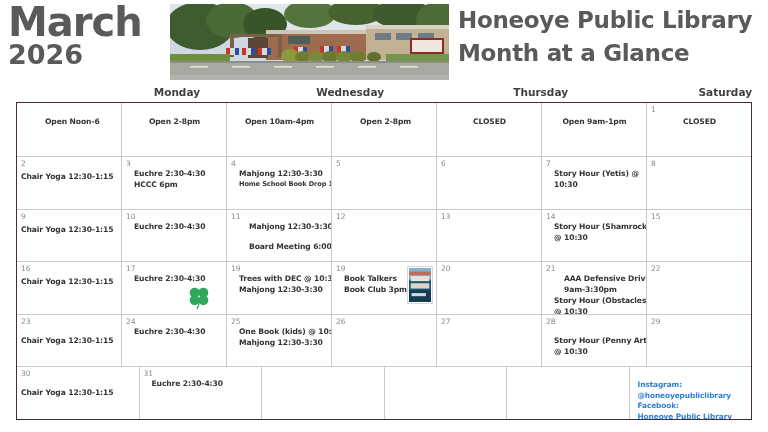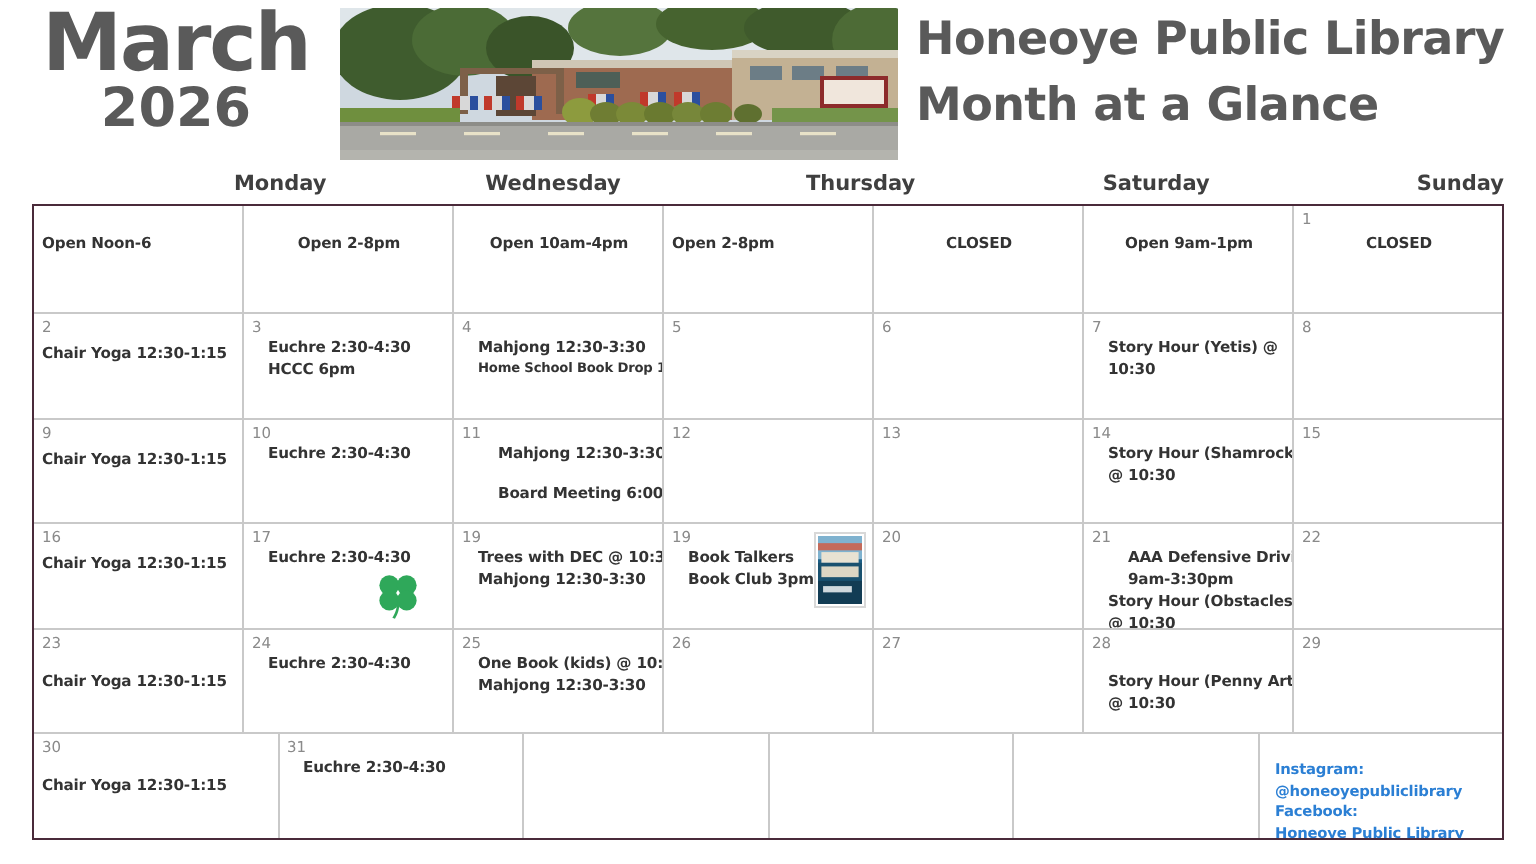--- a/index.html
+++ b/index.html
@@ -19,21 +19,21 @@
   .header {
     position: relative;
     height: 85px;
     width: 768px;
   }
   .month-block {
     position: absolute;
     left: 8px;
     top: 0px;
     width: 160px;
-    text-align: center;
+    text-align: left;
   }
   .month-name {
     font-size: 40px;
     font-weight: bold;
     color: #5a5a5a;
     line-height: 44px;
     letter-spacing: -1px;
   }
   .year {
     font-size: 27px;
@@ -144,21 +144,21 @@
 
   
   .hours {
     font-size: 7.6px;
     font-weight: bold;
     color: #333333;
     text-align: center;
     margin-top: 12px;
     letter-spacing: -0.1px;
   }
-  .hours.left { text-align: left; margin-left: 0; }
+  .hours.left { text-align: left; margin-left: 24px; }
 
   
   .contact {
     font-size: 7.4px;
     font-weight: bold;
     color: #2b7fd4;
     line-height: 10.5px;
     letter-spacing: -0.1px;
     white-space: nowrap;
   }
@@ -280,21 +280,20 @@
     <div class="title-line">Honeoye Public Library</div>
     <div class="title-line">Month at a Glance</div>
   </div>
 </div>
 
 <div class="daynames">
   <div class="dayname">Monday</div>
   <div class="dayname">Wednesday</div>
   <div class="dayname">Thursday</div>
   <div class="dayname">Saturday</div>
-  <div class="dayname">Sunday</div>
 </div>
 
 <div class="calendar">
 
   <div class="week hours-row">
     <div class="cell">
       <div class="hours left">Open Noon-6</div>
     </div>
     <div class="cell">
       <div class="hours">Open 2-8pm</div>

